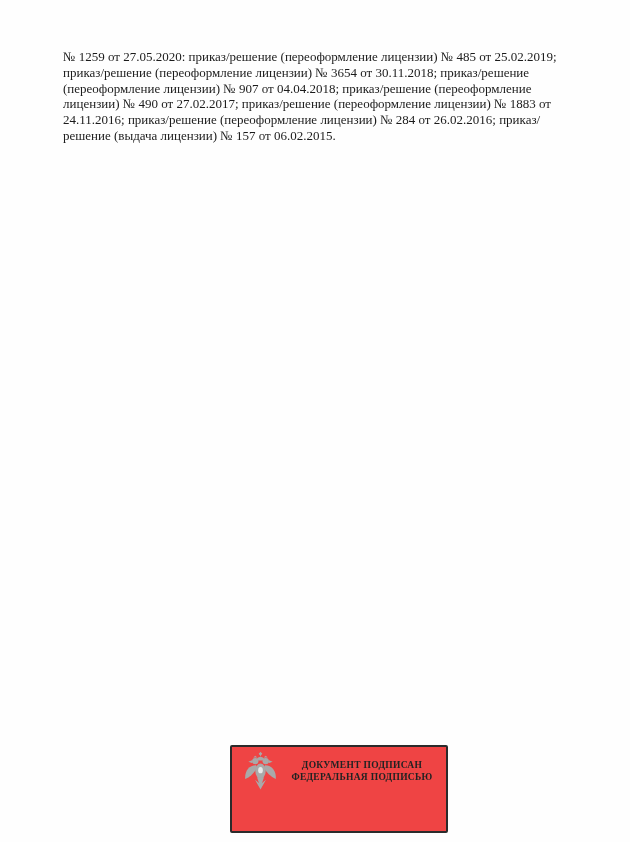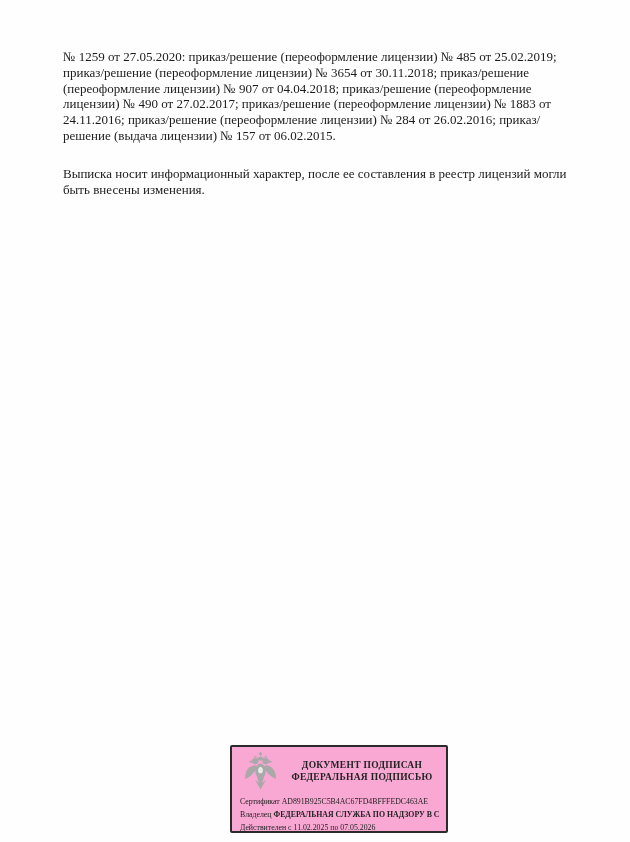--- a/index.html
+++ b/index.html
@@ -30,21 +30,21 @@
 
   .stamp {
     position: absolute;
     left: 230px;
     top: 745px;
     width: 218px;
     height: 88px;
     box-sizing: border-box;
     border: 2px solid #2b2b2b;
     border-radius: 2px;
-    background: #f9a8d4;
+    background: #ef4444;
     overflow: hidden;
   }
   .stamp-header {
     display: flex;
     align-items: center;
     padding: 3px 5px 0 10px;
     height: 44px;
     box-sizing: border-box;
   }
   .emblem {
@@ -73,21 +73,20 @@
   .sline { white-space: nowrap; overflow: hidden; }
   .owner-value { font-weight: bold; }
 </style>
 </head>
 <body>
 
 <div class="page">
 
   <p class="para p1">№ 1259 от 27.05.2020: приказ/решение (переоформление лицензии) № 485 от 25.02.2019; приказ/решение (переоформление лицензии) № 3654 от 30.11.2018; приказ/решение (переоформление лицензии) № 907 от 04.04.2018; приказ/решение (переоформление лицензии) № 490 от 27.02.2017; приказ/решение (переоформление лицензии) № 1883 от 24.11.2016; приказ/решение (переоформление лицензии) № 284 от 26.02.2016; приказ/решение (выдача лицензии) № 157 от 06.02.2015.</p>
 
-  <p class="para p2">Выписка носит информационный характер, после ее составления в реестр лицензий могли быть внесены изменения.</p>
 
   <div class="stamp">
     <div class="stamp-header">
       <svg class="emblem" viewBox="0 0 64 68" aria-hidden="true">
         <g fill="#a9a9a9">
           <circle cx="32" cy="4.5" r="2.4"></circle>
           <rect x="31.3" y="1" width="1.4" height="7.5"></rect>
           <rect x="29.2" y="3" width="5.6" height="1.4"></rect>
           <path d="M26 12 Q32 6.5 38 12 L36.5 16 L27.5 16 Z"></path>
           <path d="M19.5 10.5 L23 7.5 L26.5 10.5 Z"></path>
@@ -102,20 +101,15 @@
           <path d="M26 45 L32 63 L38 45 Z"></path>
           <path d="M22.5 49 L32 66 L41.5 49 L32 57 Z"></path>
         </g>
         <ellipse cx="32" cy="32.5" rx="4" ry="5.5" fill="#e9e9e9"></ellipse>
       </svg>
       <div class="stamp-title">
         <div>ДОКУМЕНТ ПОДПИСАН</div>
         <div>ФЕДЕРАЛЬНАЯ ПОДПИСЬЮ</div>
       </div>
     </div>
-    <div class="stamp-lines">
-      <div class="sline"><span>Сертификат</span> <span>AD891B925C5B4AC67FD4BFFFEDC463AE</span></div>
-      <div class="sline"><span>Владелец</span> <span class="owner-value">ФЕДЕРАЛЬНАЯ СЛУЖБА ПО НАДЗОРУ В С</span></div>
-      <div class="sline">Действителен с 11.02.2025 по 07.05.2026</div>
-    </div>
   </div>
 
 </div>
 
 </body></html>

